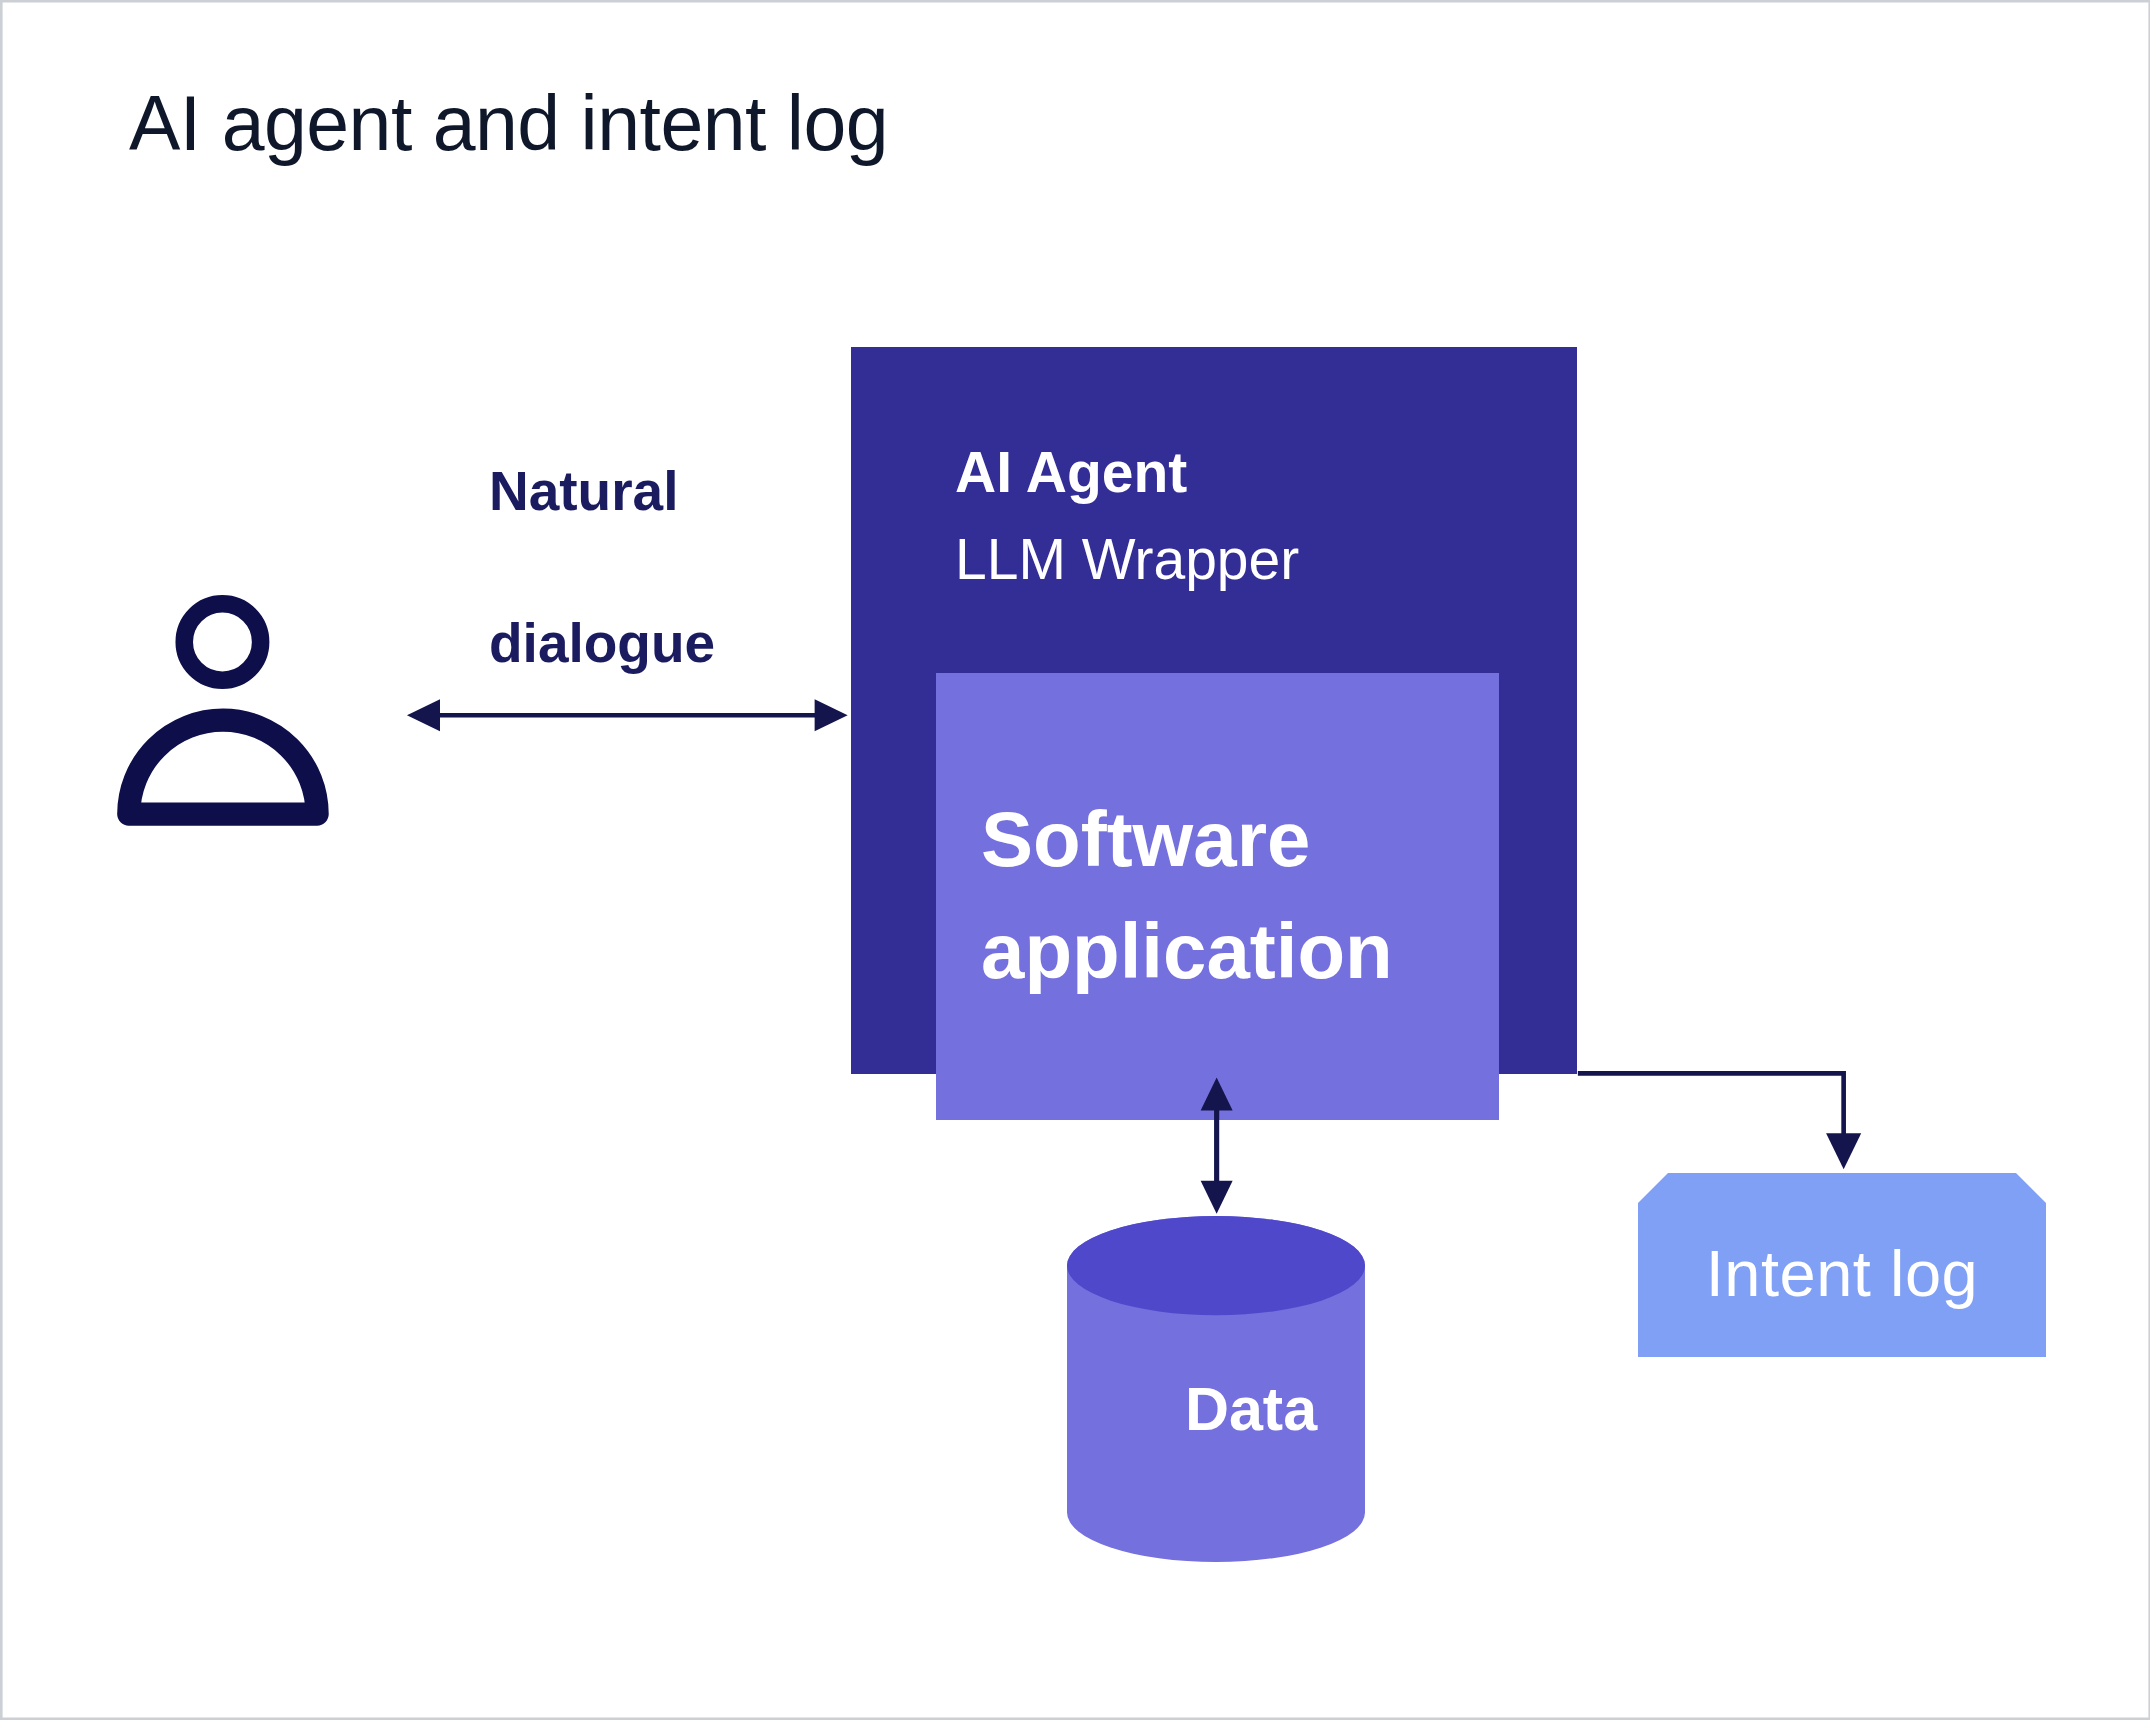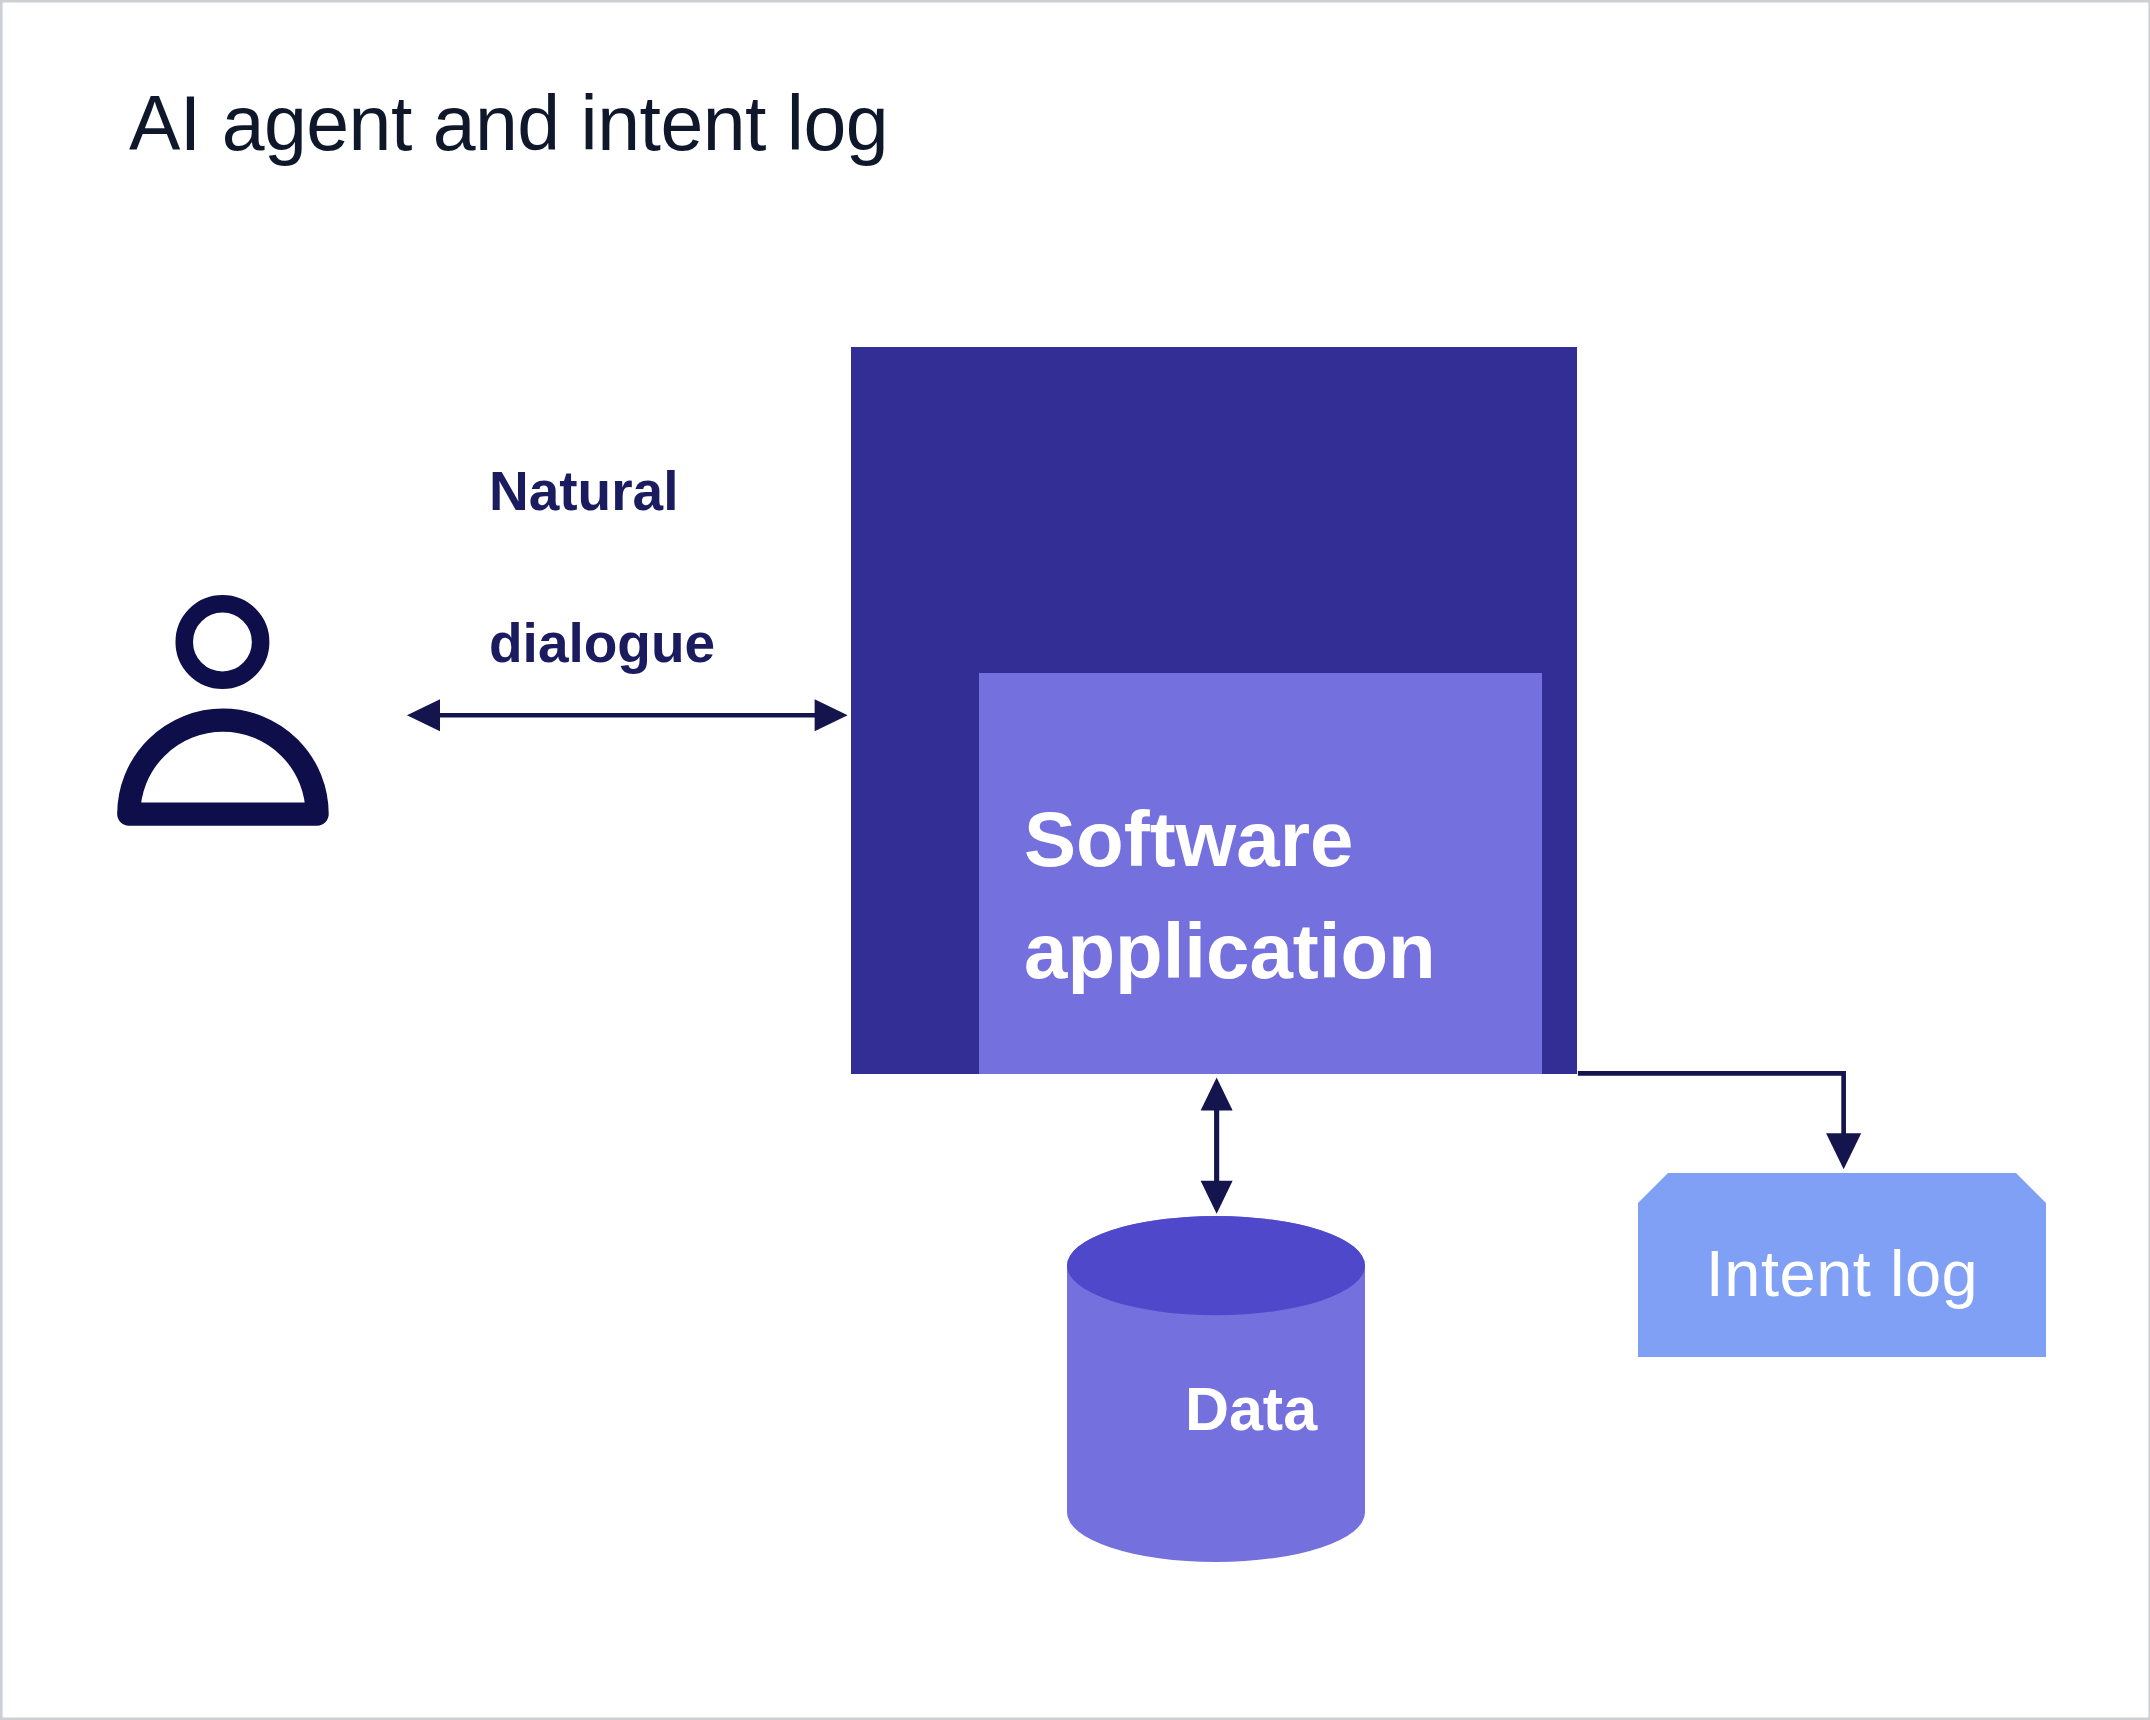--- a/index.html
+++ b/index.html
@@ -34,23 +34,22 @@
   .agent-text {
     position: absolute; left: 104px; top: 82px;
     color: #ffffff; font-size: 57px; line-height: 1.52;
   }
   .agent-text .t1 { font-weight: 700; display: block; }
   .agent-text .t2 { font-weight: 400; display: block; }
 
   .software-box {
     position: absolute;
     left: 85px; top: 326px;
-    width: 563px; height: 401px;
+    width: 563px; height: 447px;
     background: #7470dd;
-    margin-left: 43px;
   }
   .software-text {
     position: absolute; left: 45px; top: 111px;
     color: #ffffff; font-size: 78px; font-weight: 700; line-height: 1.43;
   }
 
   .cylinder-svg { left: 1067px; top: 1216px; }
   .data-label {
     left: 1067px; top: 1374px; width: 298px;
     text-align: center;
@@ -84,20 +83,24 @@
     <path d="M 49.5 457.5 A 182.5 182 0 0 1 414.5 457.5 Z" fill="none" stroke="#0d0e4a" stroke-width="45" stroke-linejoin="round" stroke-linecap="round"></path>
   </svg>
 
   <div class="abs dialogue-label">
     <span>Natural</span><br>
     <br>
     <span>dialogue</span>
   </div>
 
   <div class="abs agent-box">
+    <div class="agent-text">
+      <span class="t1">AI Agent</span>
+      <span class="t2">LLM Wrapper</span>
+    </div>
 
     <div class="software-box">
       <div class="software-text">
         <span>Software</span><br>
         <span>application</span>
       </div>
     </div>
   </div>
 
   <svg class="abs cylinder-svg" width="298" height="346" viewBox="0 0 577 670" aria-hidden="true">

